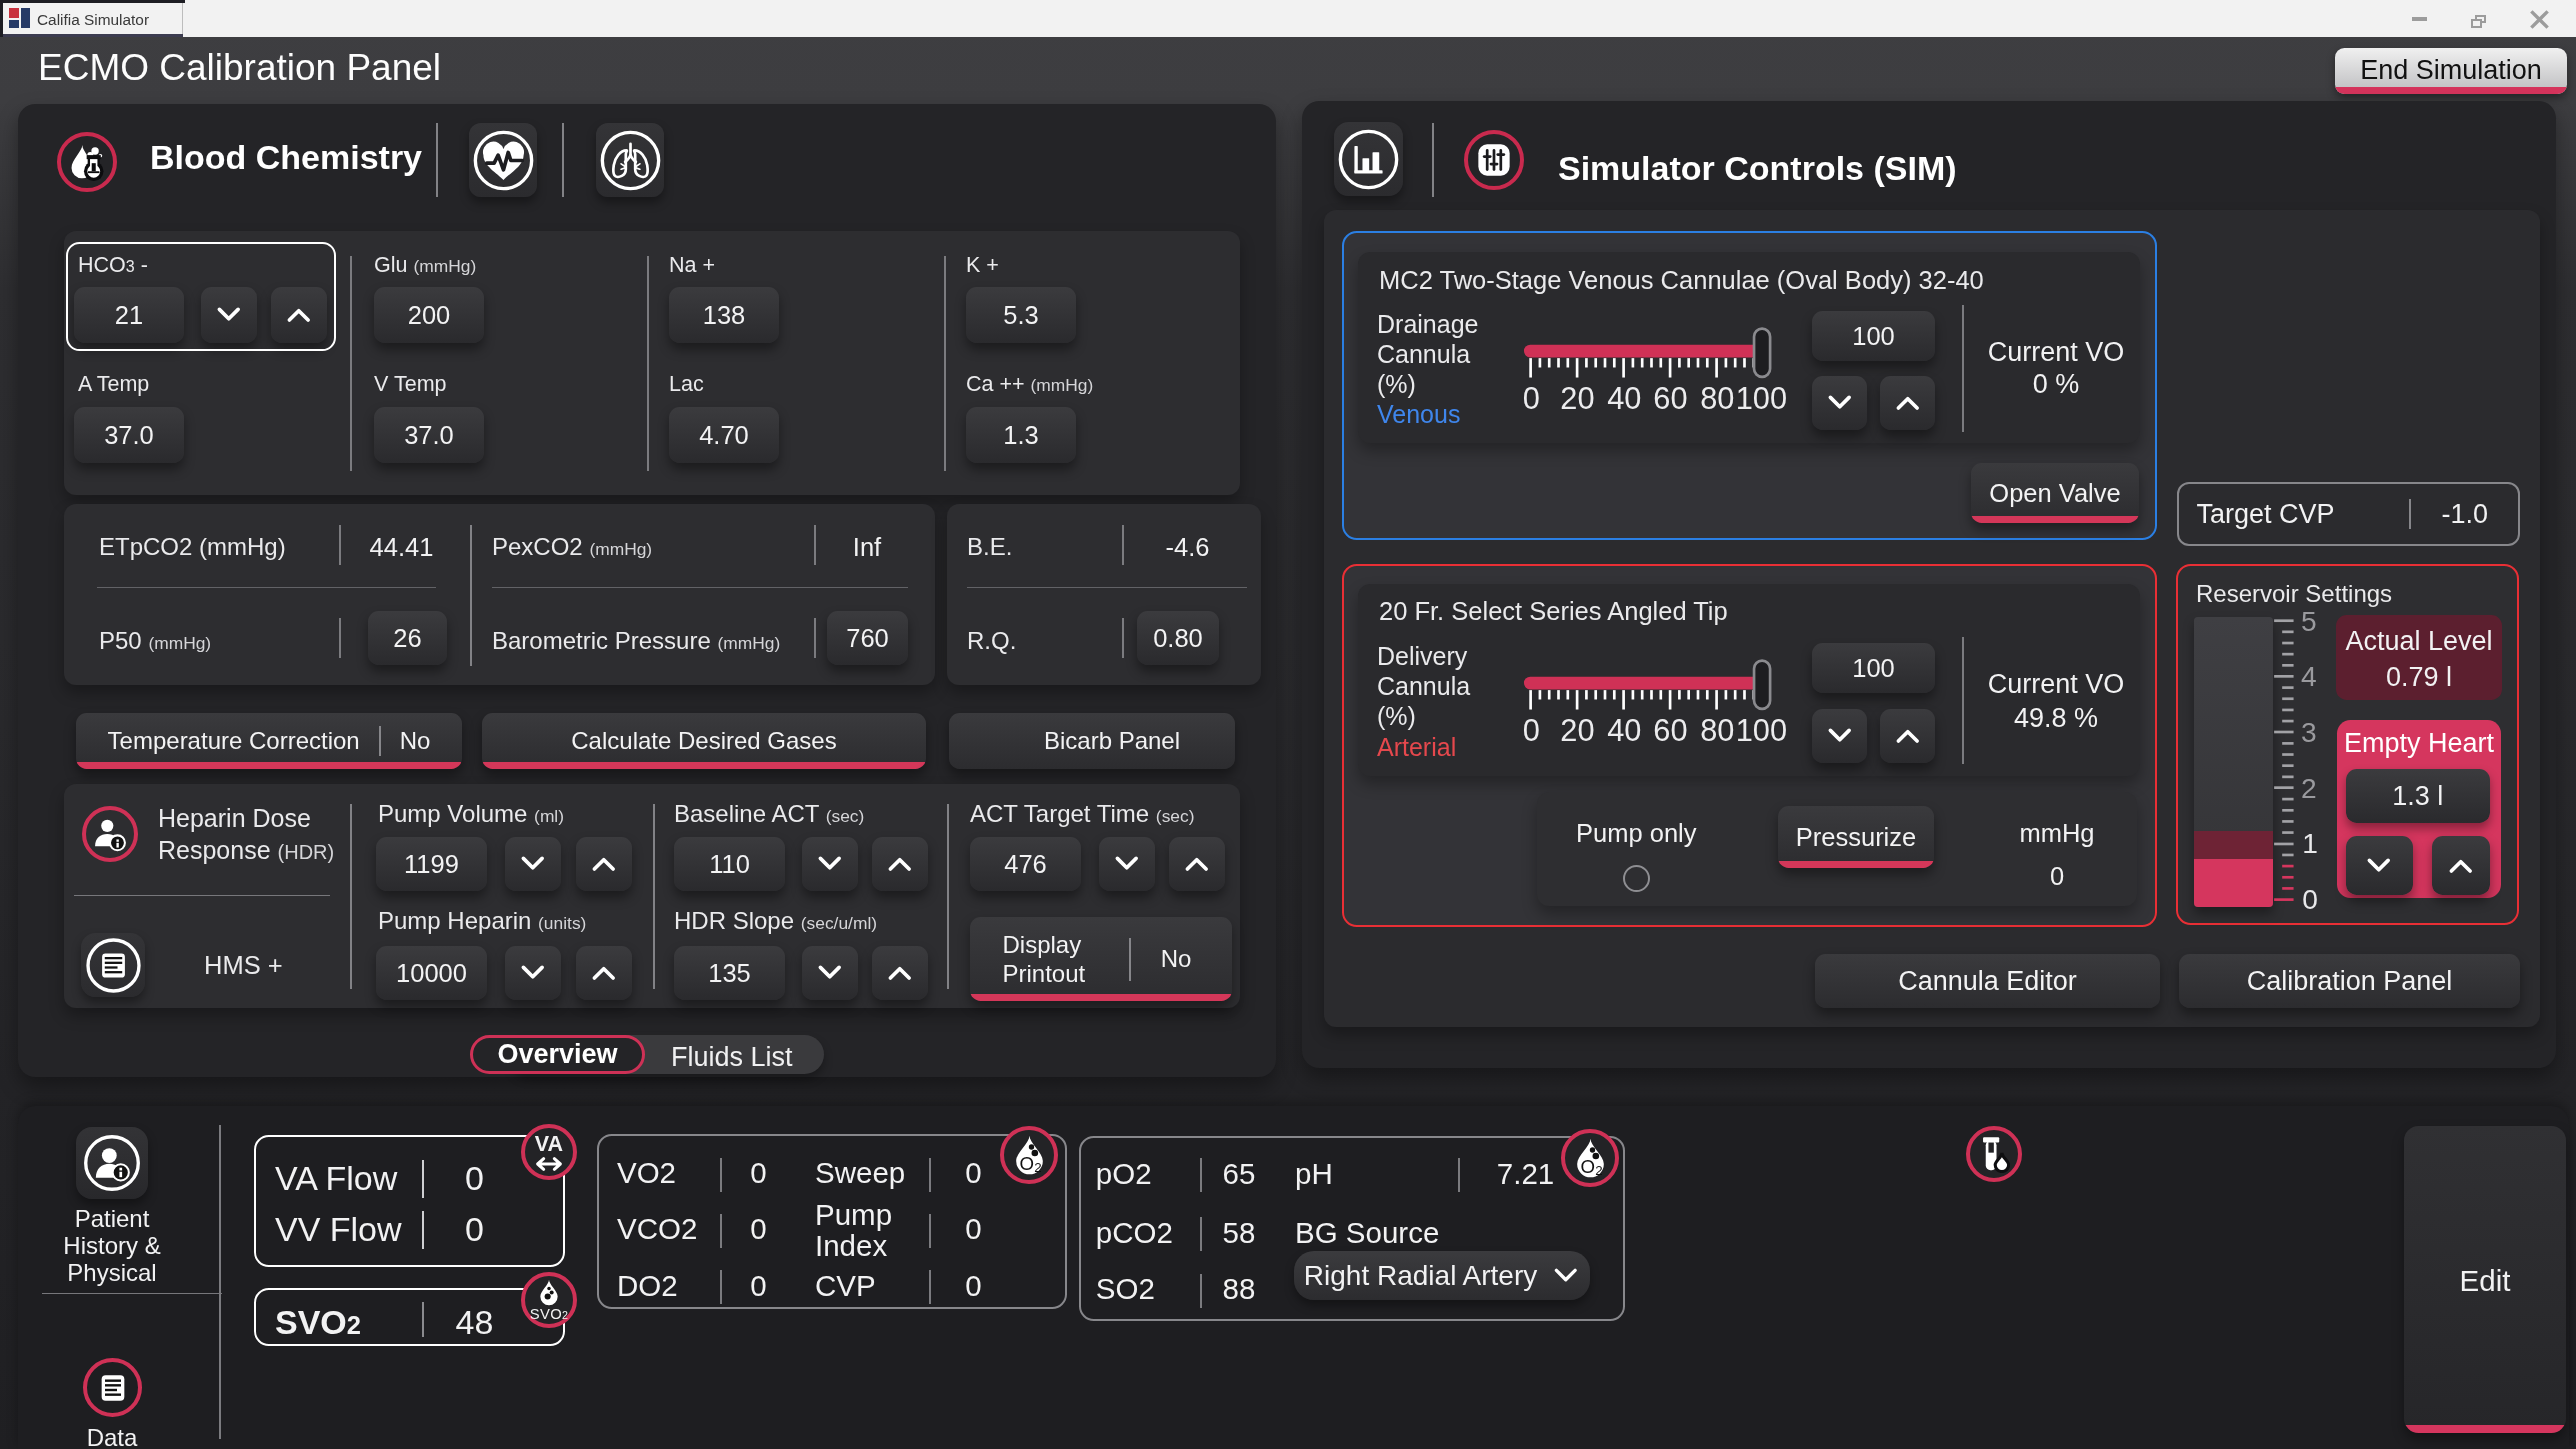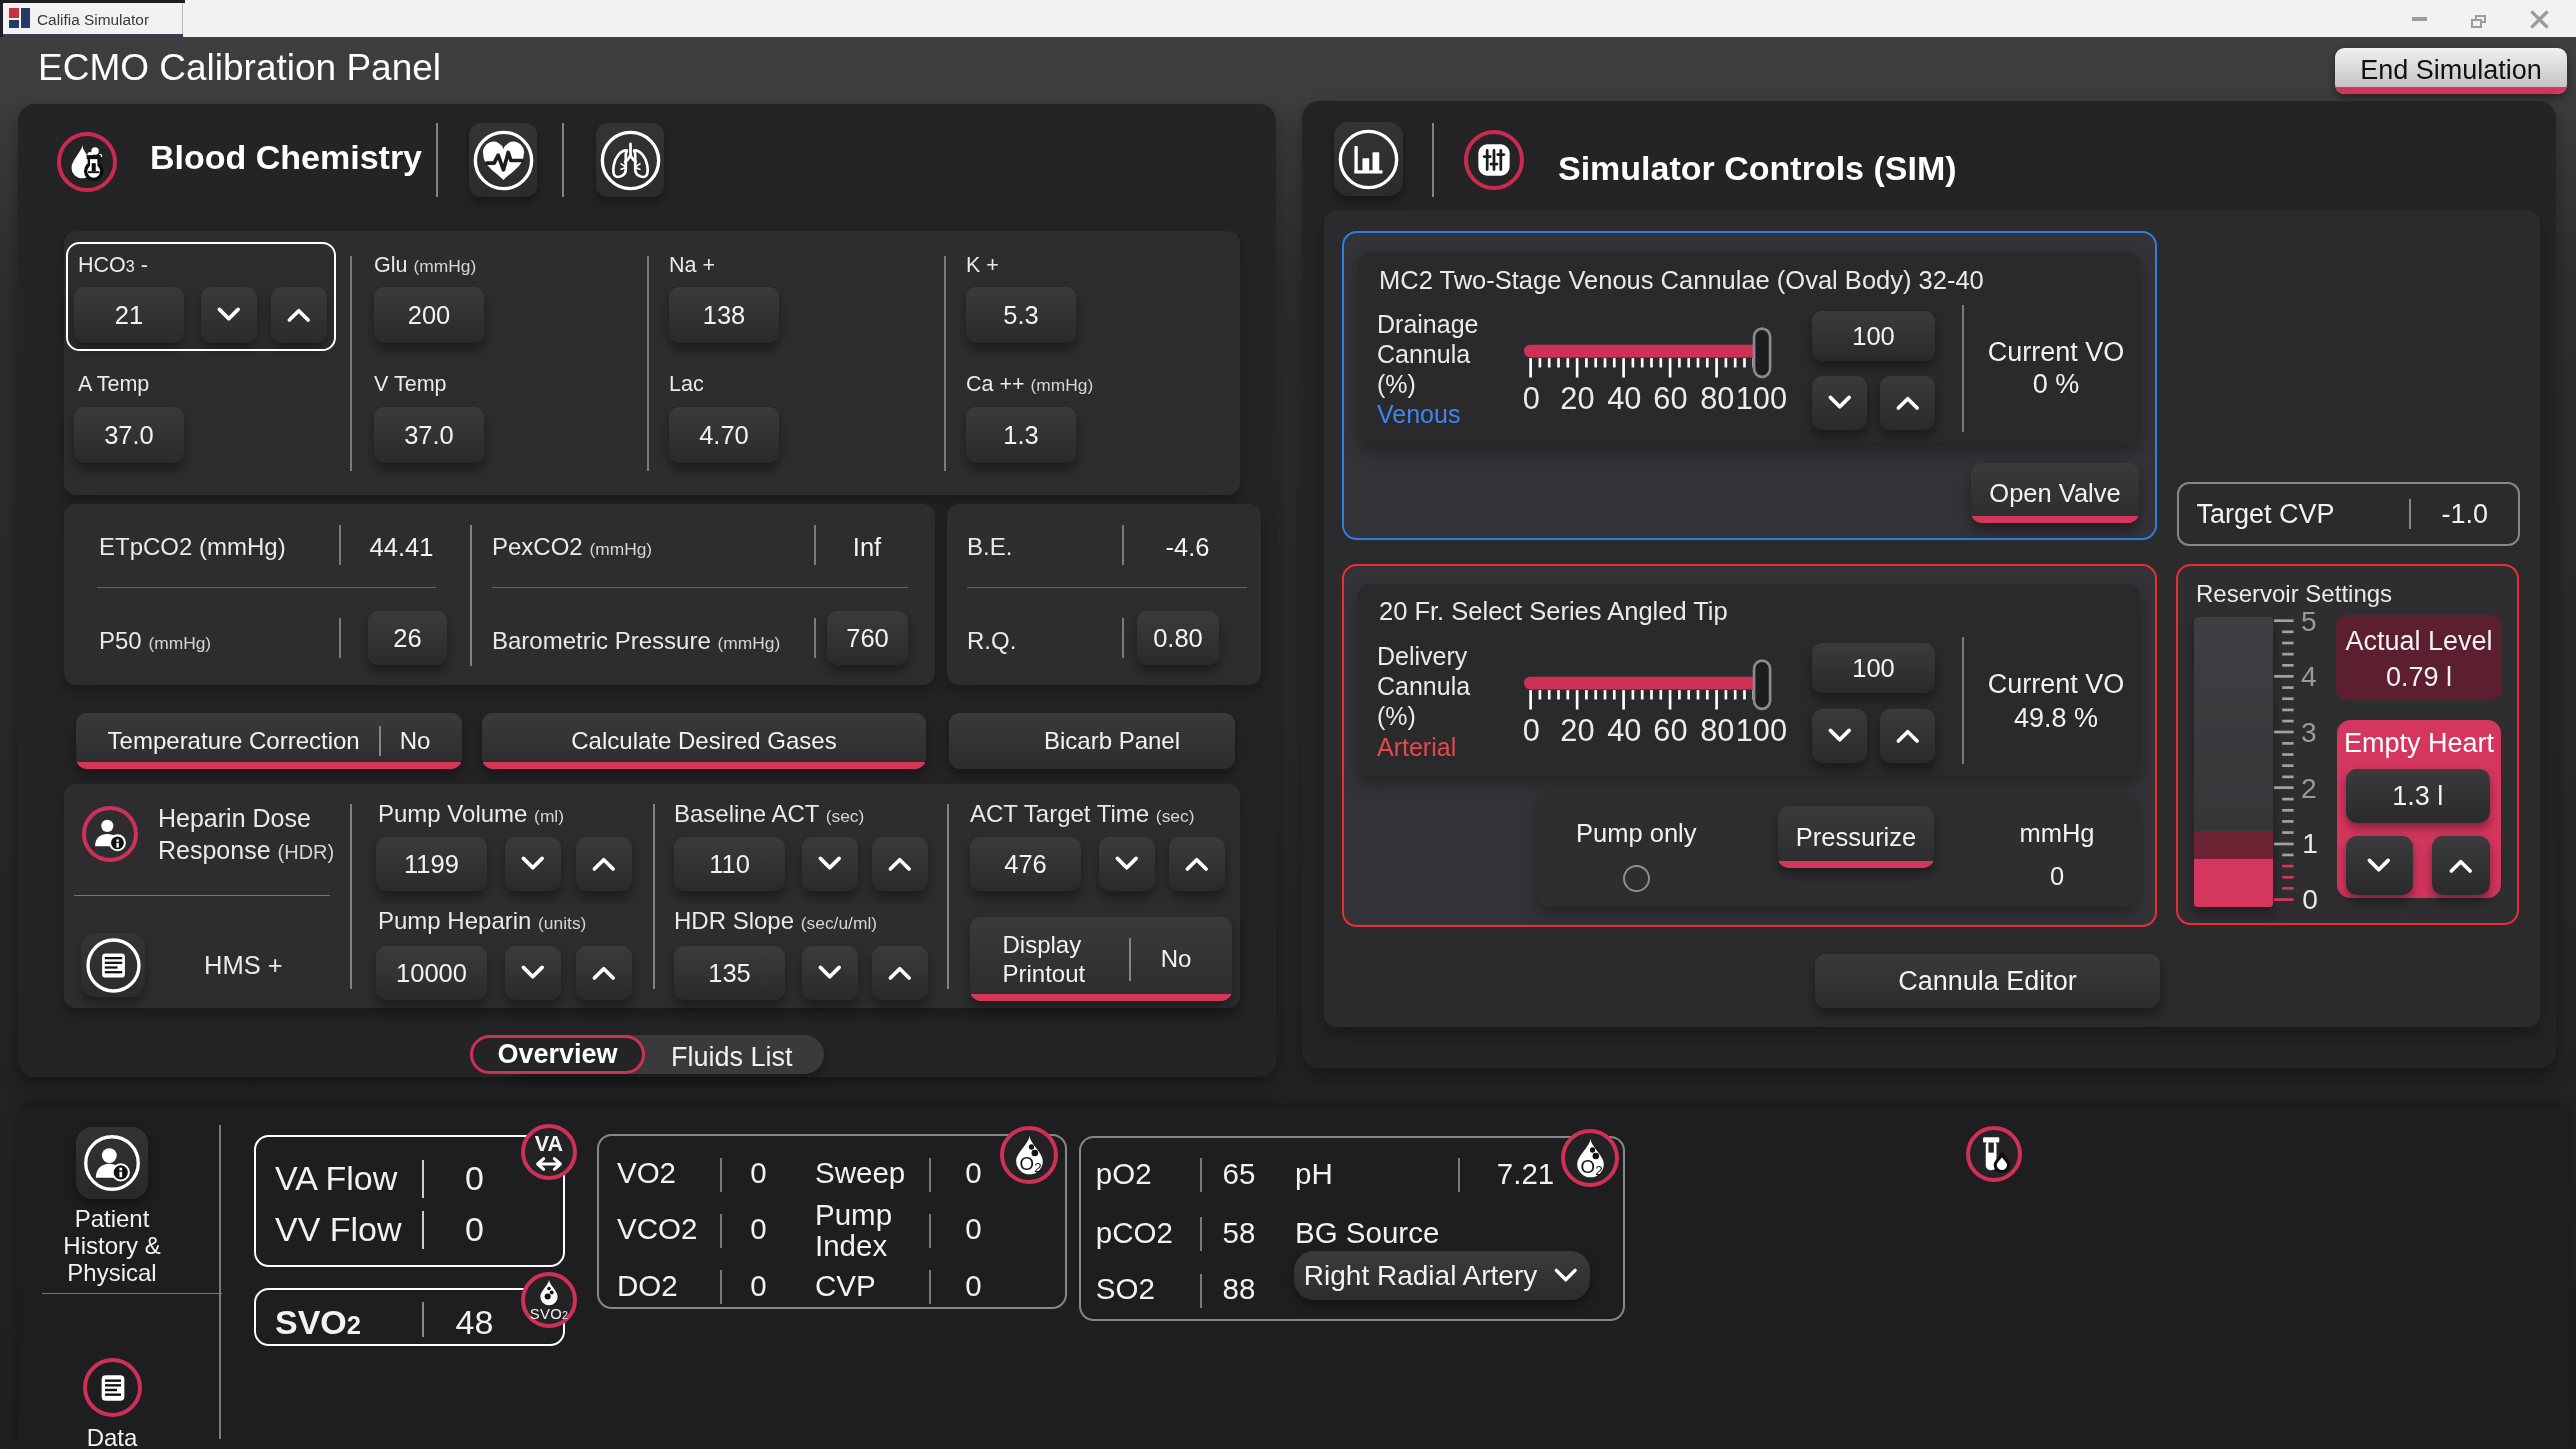--- a/index.html
+++ b/index.html
@@ -508,20 +508,21 @@
         </svg>
       </div>
   <div class="chev" style="left:95px;top:116px;width:58px;height:59px;">
         <svg width="29.5" height="17.4" viewBox="0 0 44 26">
           <path d="M8 21 L22 7 L36 21" stroke="#fff" stroke-width="5.5" fill="none" stroke-linecap="round" stroke-linejoin="round"></path>
         </svg>
       </div>
 </div>
 
 <div class="btn" style="left:1815px;top:954px;width:345px;height:54px;font-size:27px;">Cannula Editor</div>
+<div class="btn" style="left:2179px;top:954px;width:341px;height:54px;font-size:27px;">Calibration Panel</div>
 
 <div class="abs" style="left:18px;top:1106px;width:2551px;height:343px;background:#1e1e21;border-radius:17.4px 17.4px 0 0;box-shadow:0 -4px 12px rgba(0,0,0,.3);"></div>
 
 <div class="icbtn" style="left:76px;top:1127px;width:72px;height:72px;border-radius:16px;background:linear-gradient(180deg,#333336,#28282b);">
   <svg width="62" height="62" viewBox="0 0 92 92">
     <circle cx="46" cy="46" r="39" fill="none" stroke="#fff" stroke-width="5"></circle>
     <circle cx="42" cy="35" r="11" fill="#fff"></circle>
     <path d="M22 68 c0 -14 9 -21 20 -21 c11 0 20 7 20 21 Z" fill="#fff"></path>
     <circle cx="59" cy="60" r="12" fill="#111" stroke="#fff" stroke-width="3"></circle>
     <rect x="57" y="53" width="4" height="4" fill="#fff"></rect>
@@ -637,15 +638,19 @@
 
 <div class="badge" style="left:1966px;top:1126px;width:56px;height:56px;">
   <svg width="31" height="38" viewBox="0 0 46 56">
     <rect x="10" y="8" width="16" height="44" rx="7" fill="#fff"></rect>
     <rect x="6" y="3" width="24" height="8" rx="1.5" fill="#fff"></rect>
     <rect x="14" y="11" width="8" height="15" fill="#232326"></rect>
     <path d="M34 26 C34 33 24 38 24 44 a10 10 0 0 0 20 0 C44 38 34 33 34 26 Z" fill="#fff" stroke="#0e0e10" stroke-width="4.6"></path>
   </svg>
 </div>
 
+<div class="abs" style="left:2404px;top:1126px;width:162px;height:307px;background:linear-gradient(180deg,#303033,#262629);border-radius:14.8px;box-shadow:0 6.7px 12px rgba(0,0,0,.35);overflow:hidden;">
+  <div style="position:absolute;top:138px;width:100%;text-align:center;font-size:29.5px;">Edit</div>
+  <div style="position:absolute;left:0;right:0;bottom:0;height:8px;background:#d5365e;"></div>
+</div>
 
 </div>
 
 
 </body></html>

